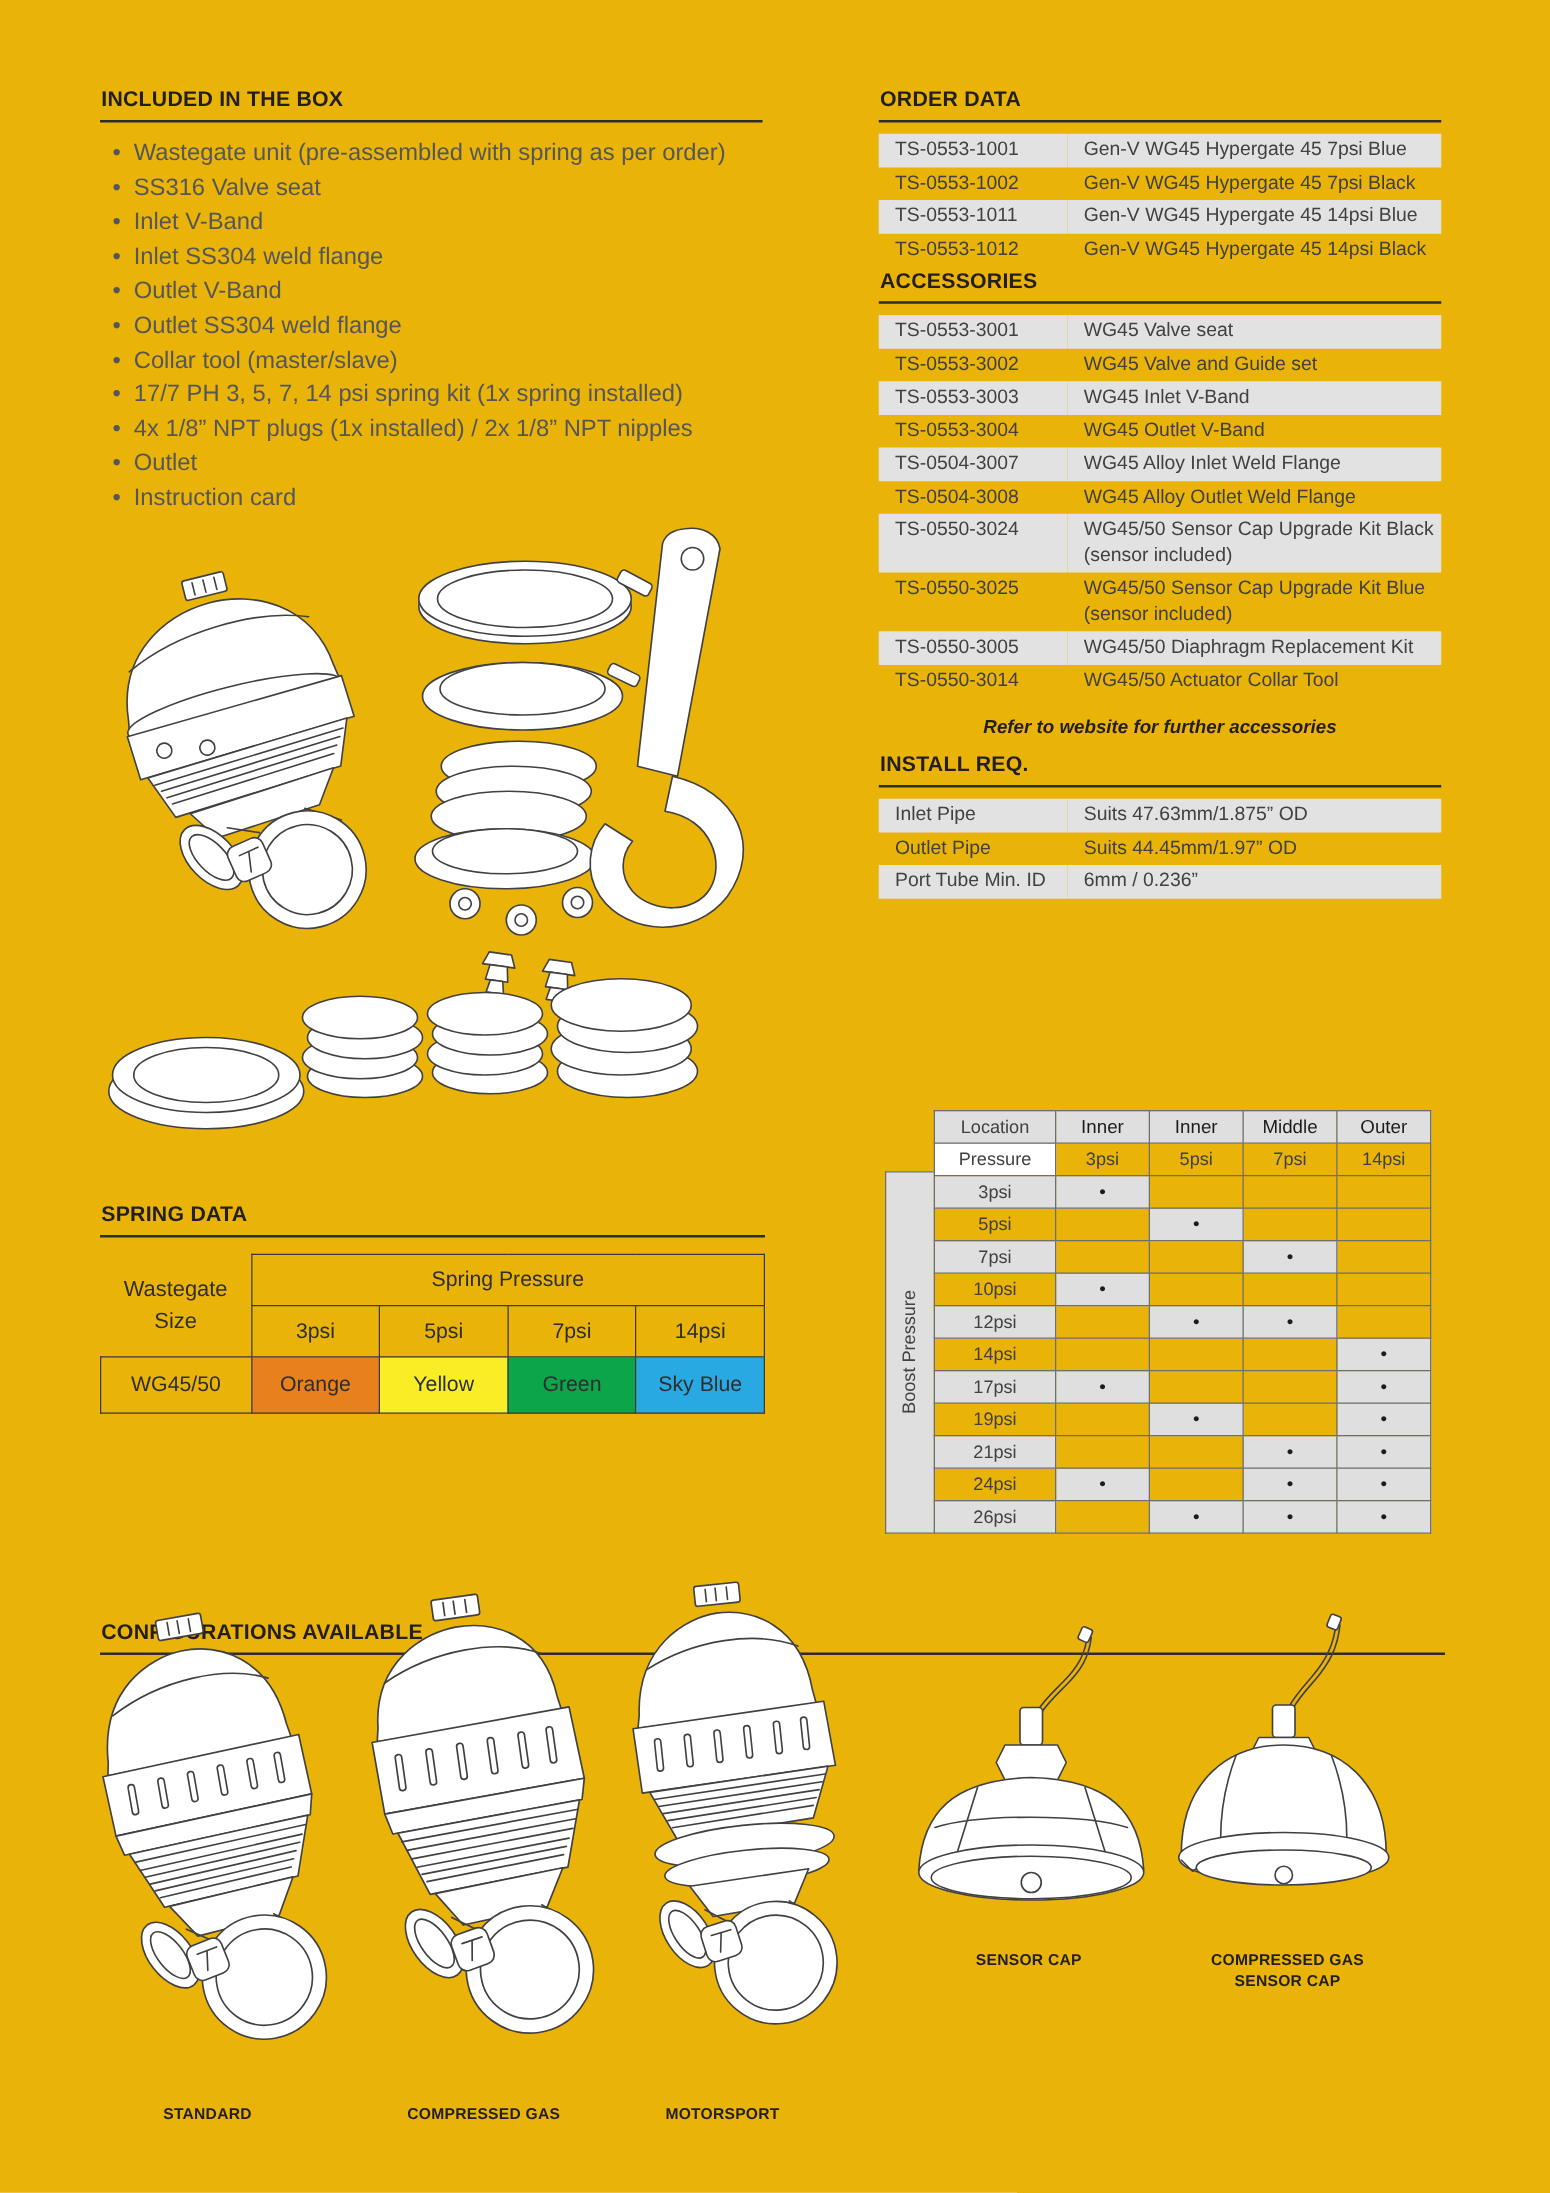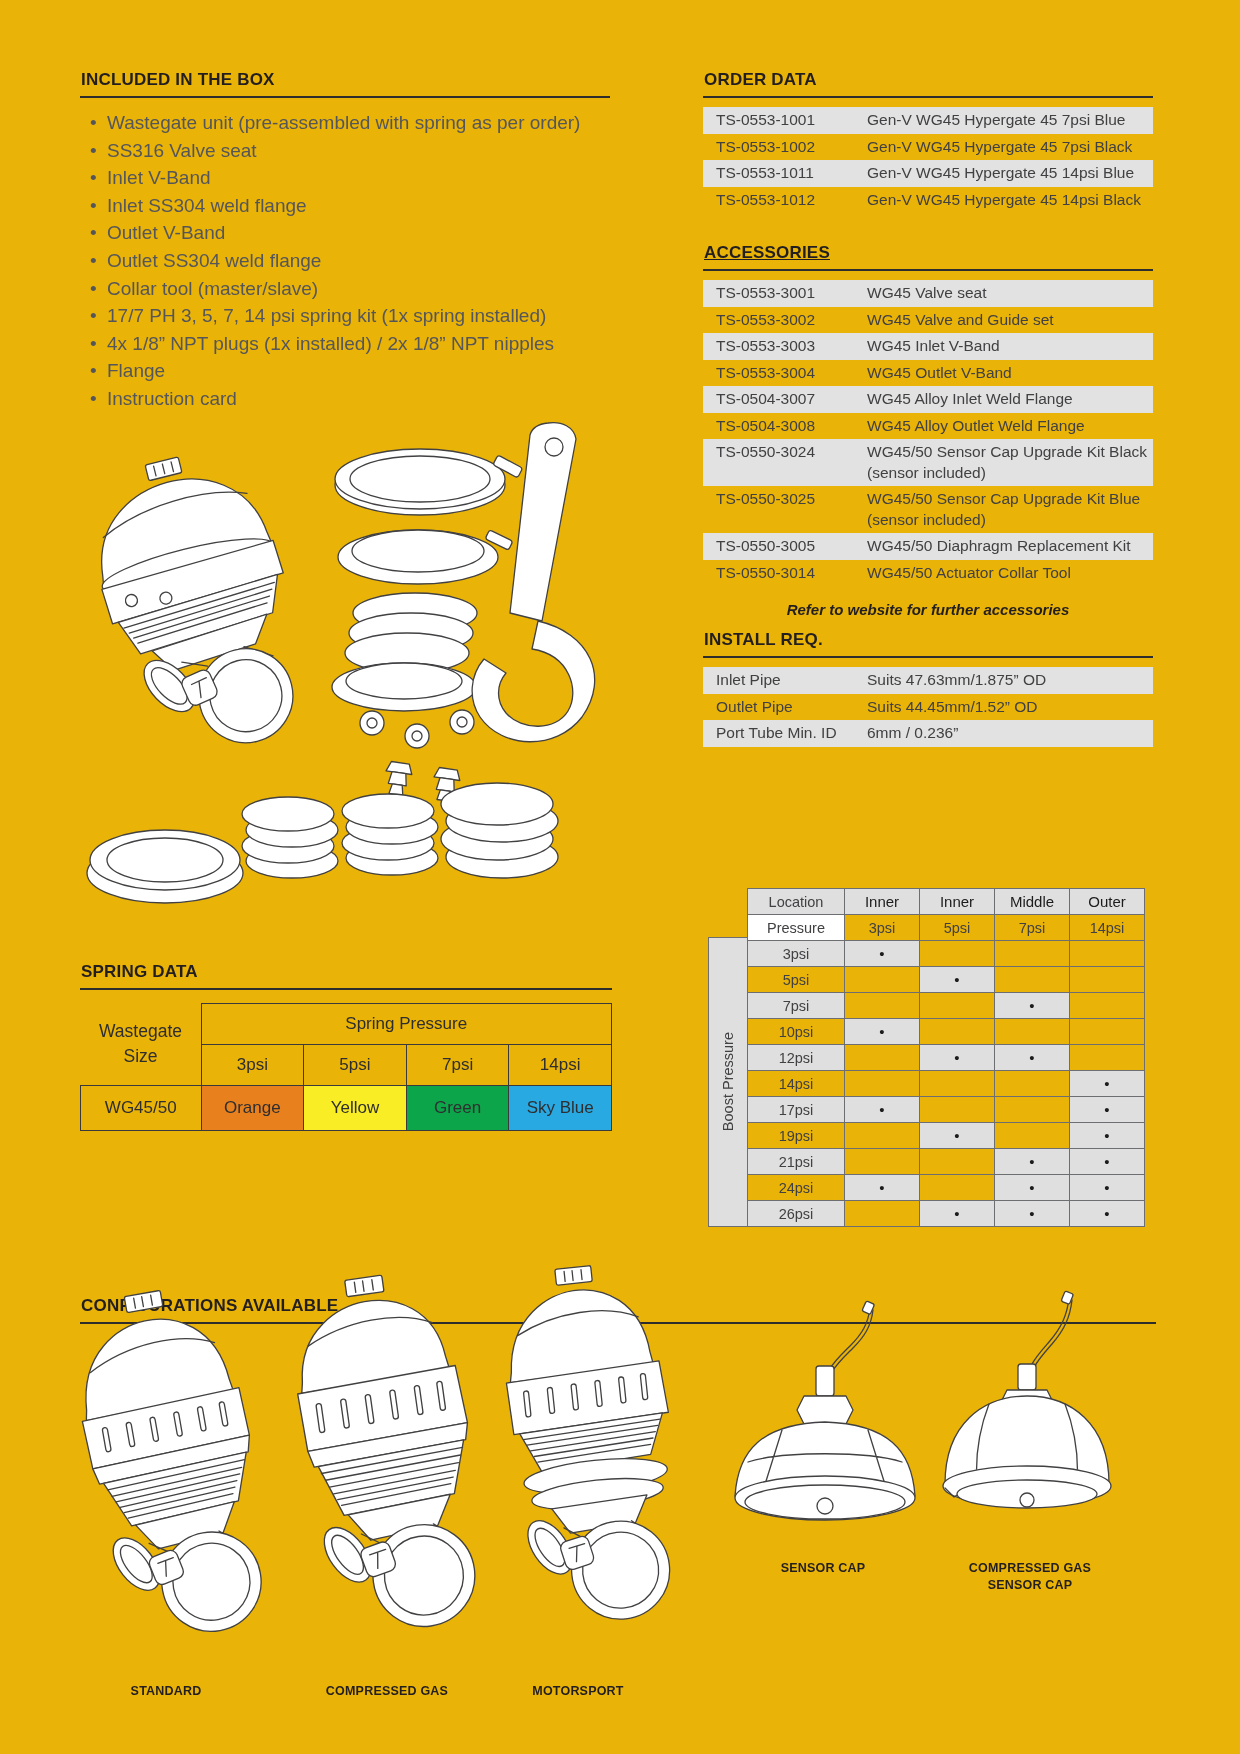--- a/index.html
+++ b/index.html
@@ -3,21 +3,21 @@
 <meta charset="utf-8">
 <style>
   html,body{margin:0;padding:0;}
   body{background:#f2f2f2;font-family:"Liberation Sans","DejaVu Sans",sans-serif;}
   .page{position:relative;width:1240px;height:1754px;margin:0 auto;background:#eab308;overflow:hidden;}
 
   .section-title{
     font-size:17px;font-weight:700;color:#231F20;letter-spacing:.2px;
     border-bottom:2.5px solid #2d2d2d;padding:0 0 6px 1px;margin:0;
   }
-  .mt{margin-top:30px;text-decoration:underline;}
+  .mt{margin-top:2px;}
 
   
   #included{position:absolute;left:80px;top:70px;width:530px;}
   .inc-list{margin:11px 0 0;padding:0;list-style:none;}
   .inc-list li{position:relative;padding-left:27px;font-size:19px;line-height:27.6px;color:#55565A;}
   .inc-list li::before{content:"•";position:absolute;left:10px;color:#55565A;}
 
   
   #right-col{position:absolute;left:703px;top:70px;width:450px;}
   .dtable{border-collapse:collapse;width:450px;font-size:15.5px;color:#414042;margin-top:9px;}
@@ -68,21 +68,21 @@
     <ul class="inc-list">
       <li><span>Wastegate unit (pre-assembled with spring as per order)</span></li>
       <li><span>SS316 Valve seat</span></li>
       <li><span>Inlet V-Band</span></li>
       <li><span>Inlet SS304 weld flange</span></li>
       <li><span>Outlet V-Band</span></li>
       <li><span>Outlet SS304 weld flange</span></li>
       <li><span>Collar tool (master/slave)</span></li>
       <li><span>17/7 PH 3, 5, 7, 14 psi spring kit (1x spring installed)</span></li>
       <li><span>4x 1/8” NPT plugs (1x installed) / 2x 1/8” NPT nipples</span></li>
-      <li><span>Flange</span></li>
+      <li><span>Outlet</span></li>
       <li><span>Instruction card</span></li>
     </ul>
   </section>
 
   <div class="illus" id="exploded" style="left:70px;top:405px;">
     <svg width="545" height="545" viewBox="0 0 545 545">
 
       <g transform="rotate(-14 125 190)">
         <rect class="shp" x="108" y="52" width="34" height="16" rx="2"></rect>
         <path class="ln" d="M116,55 V65 M125,55 V65 M134,55 V65"></path>
@@ -237,21 +237,21 @@
 
     <h2 class="section-title">INSTALL REQ.</h2>
     <table class="dtable">
       <tbody>
           <tr>
             <td class="pn">Inlet Pipe</td>
             <td>Suits 47.63mm/1.875” OD</td>
           </tr>
       <tr>
             <td class="pn">Outlet Pipe</td>
-            <td>Suits 44.45mm/1.52” OD</td>
+            <td>Suits 44.45mm/1.97” OD</td>
           </tr>
       <tr>
             <td class="pn" style="white-space:normal;">Port Tube Min. ID</td>
             <td>6mm / 0.236”</td>
           </tr>
     </tbody>
       </table>
   </section>
 
   <div id="boost-matrix">

